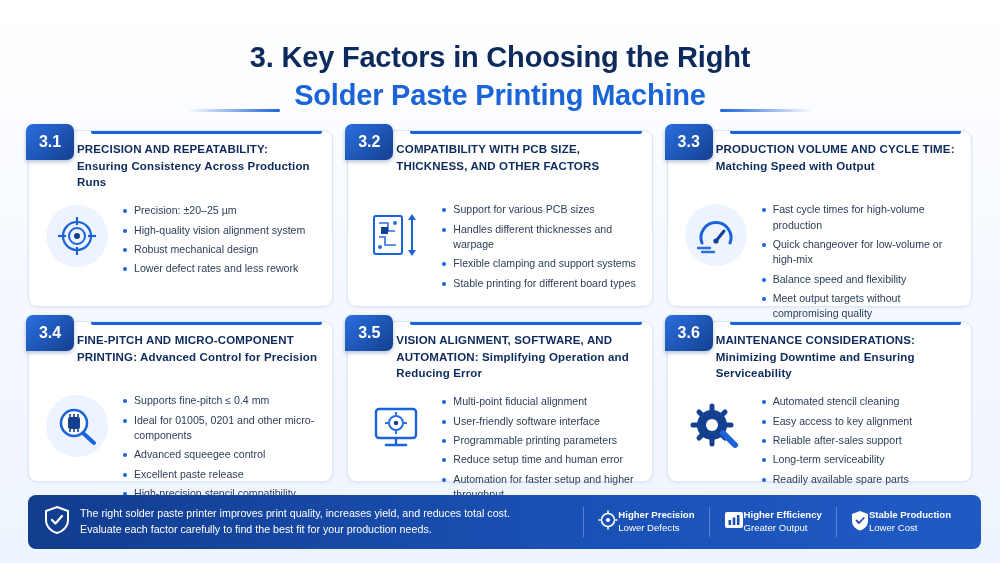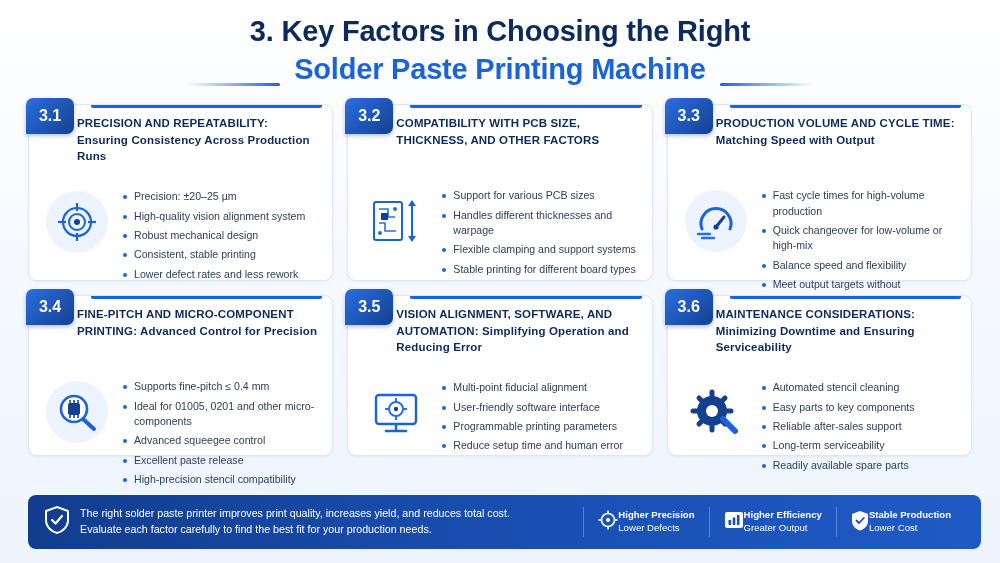--- a/index.html
+++ b/index.html
@@ -11,21 +11,21 @@
   }
   .page {
     position: relative;
     width: 1000px; height: 563px;
     background: linear-gradient(180deg, #ffffff 0%, #f4f8ff 55%, #eef4fd 100%);
     padding: 0;
   }
 
   
   .header {
-    padding-top: 14px;
+    padding-top: 40px;
     text-align: center;
   }
   .header h1 {
     font-size: 29px;
     font-weight: bold;
     color: #0d2a5c;
     letter-spacing: -0.2px;
     line-height: 1.18;
   }
   .subtitle-row {
@@ -99,21 +99,21 @@
     text-transform: uppercase;
     letter-spacing: 0.15px;
     min-height: 48px;
   }
   .card-title .sub {
     text-transform: none;
   }
   .card-body {
     display: flex;
     gap: 10px;
-    margin-top: 23px;
+    margin-top: 11px;
     justify-content: space-between;
   }
   .iconwrap {
     flex: 0 0 72px;
     display: flex;
     align-items: flex-start;
     justify-content: center;
     padding-top: 4px;
   }
   .iconcircle {
@@ -220,21 +220,20 @@
               <line x1="20" y1="31" x2="20" y2="39" stroke="#1b63d8" stroke-width="2.2"></line>
               <line x1="1" y1="20" x2="9" y2="20" stroke="#1b63d8" stroke-width="2.2"></line>
               <line x1="31" y1="20" x2="39" y2="20" stroke="#1b63d8" stroke-width="2.2"></line>
             </svg>
           </div>
         </div>
         <ul class="bullets">
           <li>Precision: ±20–25 µm</li>
           <li>High-quality vision alignment system</li>
           <li>Robust mechanical design</li>
-          <li>Consistent, stable printing</li>
           <li>Lower defect rates and less rework</li>
         </ul>
       </div>
     </div>
 
     <div class="card">
       <div class="badge">3.2</div>
       <div class="card-title">
         <span>COMPATIBILITY WITH PCB SIZE, THICKNESS, AND OTHER FACTORS</span>
         <span class="sub"></span>
@@ -343,20 +342,21 @@
               <line x1="26" y1="34" x2="26" y2="40" stroke="#1b63d8" stroke-width="2.4"></line>
               <line x1="16" y1="41" x2="36" y2="41" stroke="#1b63d8" stroke-width="2.6" stroke-linecap="round"></line>
             </svg>
           </div>
         </div>
         <ul class="bullets">
           <li>Multi-point fiducial alignment</li>
           <li>User-friendly software interface</li>
           <li>Programmable printing parameters</li>
           <li>Reduce setup time and human error</li>
+          <li>Automation for faster setup and higher throughput</li>
         </ul>
       </div>
     </div>
 
     <div class="card">
       <div class="badge">3.6</div>
       <div class="card-title">
         <span>MAINTENANCE CONSIDERATIONS:</span>
         <span class="sub"> Minimizing Downtime and Ensuring Serviceability</span>
       </div>
@@ -377,21 +377,21 @@
                 <line x1="31" y1="31" x2="35" y2="35"></line>
                 <line x1="35" y1="9" x2="31" y2="13"></line>
                 <line x1="13" y1="31" x2="9" y2="35"></line>
               </g>
               <path d="M33 30 l12 12" stroke="#1b63d8" stroke-width="6" stroke-linecap="round"></path>
             </svg>
           </div>
         </div>
         <ul class="bullets">
           <li>Automated stencil cleaning</li>
-          <li>Easy parts to key components</li>
+          <li>Easy access to key alignment</li>
           <li>Reliable after-sales support</li>
           <li>Long-term serviceability</li>
           <li>Readily available spare parts</li>
         </ul>
       </div>
     </div>
 
   </div>
 
   <div class="footer">

